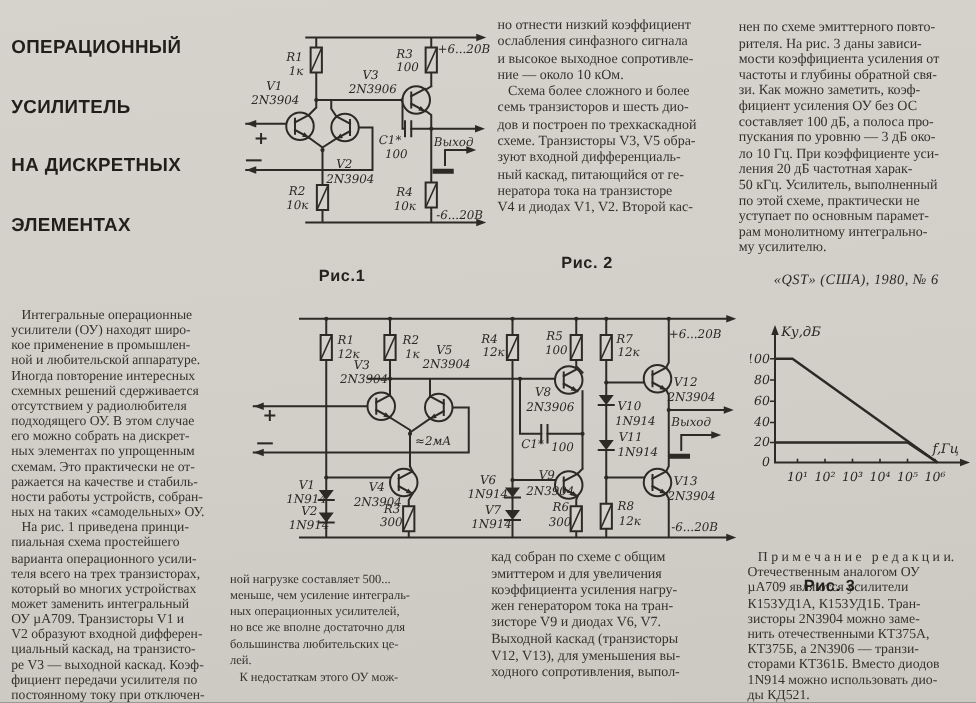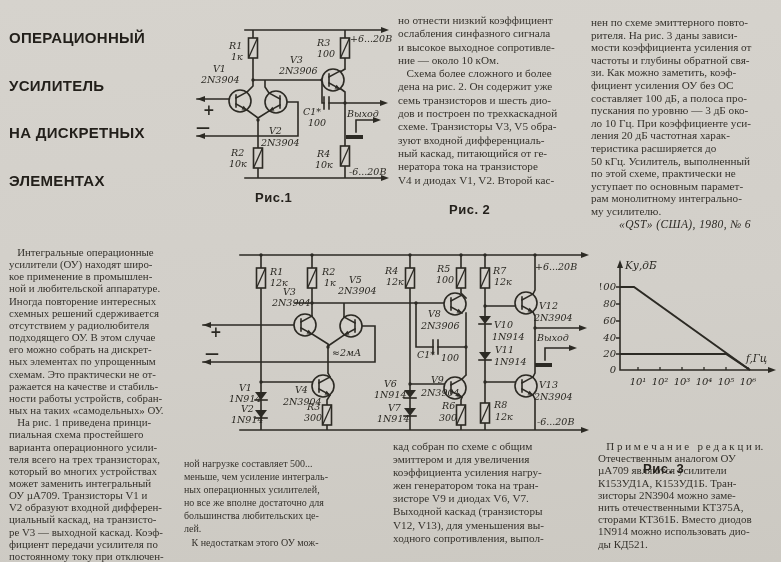--- a/index.html
+++ b/index.html
@@ -24,21 +24,21 @@
   .col-botmid   { left:393px; top:440px; width:200px; line-height:13.1px; font-size:11.2px; }
   .col-note     { left:598px; top:440px; width:183px; line-height:12.2px; font-size:11px; }
   .credit {
     position:absolute; left:589px; top:218px; width:192px;
     font-style:italic; font-size:11.5px; letter-spacing:0.4px; text-align:center; color:#2e2b26;
   }
   .figcap {
     position:absolute; font-family:"Liberation Sans", sans-serif;
     font-weight:bold; font-size:13px; color:#24211c; letter-spacing:0.5px;
   }
-  .cap1 { left:255px; top:190px; }
+  .cap1 { left:255px; top:213px; }
   .cap2 { left:449px; top:202px; }
   .cap3 { left:643px; top:416px;margin-top:45px; }
   .schem { position:absolute; }
   .s1 { left:195px; top:8px; }
   .s2 { left:183px; top:240px; }
   .s3 { left:600px; top:252px; }
   svg .wire  { stroke:#2c2a24; stroke-width:1.6; fill:none; stroke-linecap:square; }
   svg .thin  { stroke:#2c2a24; stroke-width:1.3; fill:none; }
   svg .part  { stroke:#2c2a24; stroke-width:1.6; fill:#d4d1cb; }
   svg .fillp { fill:#2c2a24; stroke:none; }
@@ -86,41 +86,39 @@
       <div class="tline">ре V3 — выходной каскад. Коэф-</div>
       <div class="tline">фициент передачи усилителя по</div>
       <div class="tline">постоянному току при отключен-</div>
     </div>
   <div class="col body-text col-topmid">
       <div class="tline">но отнести низкий коэффициент</div>
       <div class="tline">ослабления синфазного сигнала</div>
       <div class="tline">и высокое выходное сопротивле-</div>
       <div class="tline">ние — около 10 кОм.</div>
       <div class="tline">   Схема более сложного и более</div>
-      <div class="tline">дена на рис. 2. Он содержит уже</div>
       <div class="tline">семь транзисторов и шесть дио-</div>
       <div class="tline">дов и построен по трехкаскадной</div>
       <div class="tline">схеме. Транзисторы V3, V5 обра-</div>
       <div class="tline">зуют входной дифференциаль-</div>
       <div class="tline">ный каскад, питающийся от ге-</div>
       <div class="tline">нератора тока на транзисторе</div>
       <div class="tline">V4 и диодах V1, V2. Второй кас-</div>
     </div>
   <div class="col body-text col-topright">
       <div class="tline">нен по схеме эмиттерного повто-</div>
       <div class="tline">рителя. На рис. 3 даны зависи-</div>
       <div class="tline">мости коэффициента усиления от</div>
       <div class="tline">частоты и глубины обратной свя-</div>
       <div class="tline">зи. Как можно заметить, коэф-</div>
       <div class="tline">фициент усиления ОУ без ОС</div>
       <div class="tline">составляет 100 дБ, а полоса про-</div>
       <div class="tline">пускания по уровню — 3 дБ око-</div>
       <div class="tline">ло 10 Гц. При коэффициенте уси-</div>
       <div class="tline">ления 20 дБ частотная харак-</div>
-      <div class="tline">теристика расширяется до</div>
       <div class="tline">50 кГц. Усилитель, выполненный</div>
       <div class="tline">по этой схеме, практически не</div>
       <div class="tline">уступает по основным парамет-</div>
       <div class="tline">рам монолитному интегрально-</div>
       <div class="tline">му усилителю.</div>
     </div>
   <div class="credit">«QST» (США), 1980, № 6</div>
   <div class="col body-text col-botleft">
       <div class="tline">ной нагрузке составляет 500...</div>
       <div class="tline">меньше, чем усиление интеграль-</div>
@@ -140,20 +138,21 @@
       <div class="tline">V12, V13), для уменьшения вы-</div>
       <div class="tline">ходного сопротивления, выпол-</div>
     </div>
   <div class="col body-text col-note">
       <div class="tline">   П р и м е ч а н и е   р е д а к ц и и.</div>
       <div class="tline">Отечественным аналогом ОУ</div>
       <div class="tline">µА709 являются усилители</div>
       <div class="tline">К153УД1А, К153УД1Б. Тран-</div>
       <div class="tline">зисторы 2N3904 можно заме-</div>
       <div class="tline">нить отечественными КТ375А,</div>
+      <div class="tline">КТ375Б, а 2N3906 — транзи-</div>
       <div class="tline">сторами КТ361Б. Вместо диодов</div>
       <div class="tline">1N914 можно использовать дио-</div>
       <div class="tline">ды КД521.</div>
     </div>
 
   <div class="figcap cap1">Рис.1</div>
   <div class="figcap cap2">Рис. 2</div>
   <div class="figcap cap3">Рис. 3</div>
 
   <svg class="schem s1" width="205" height="192" viewBox="0 0 205 192">

